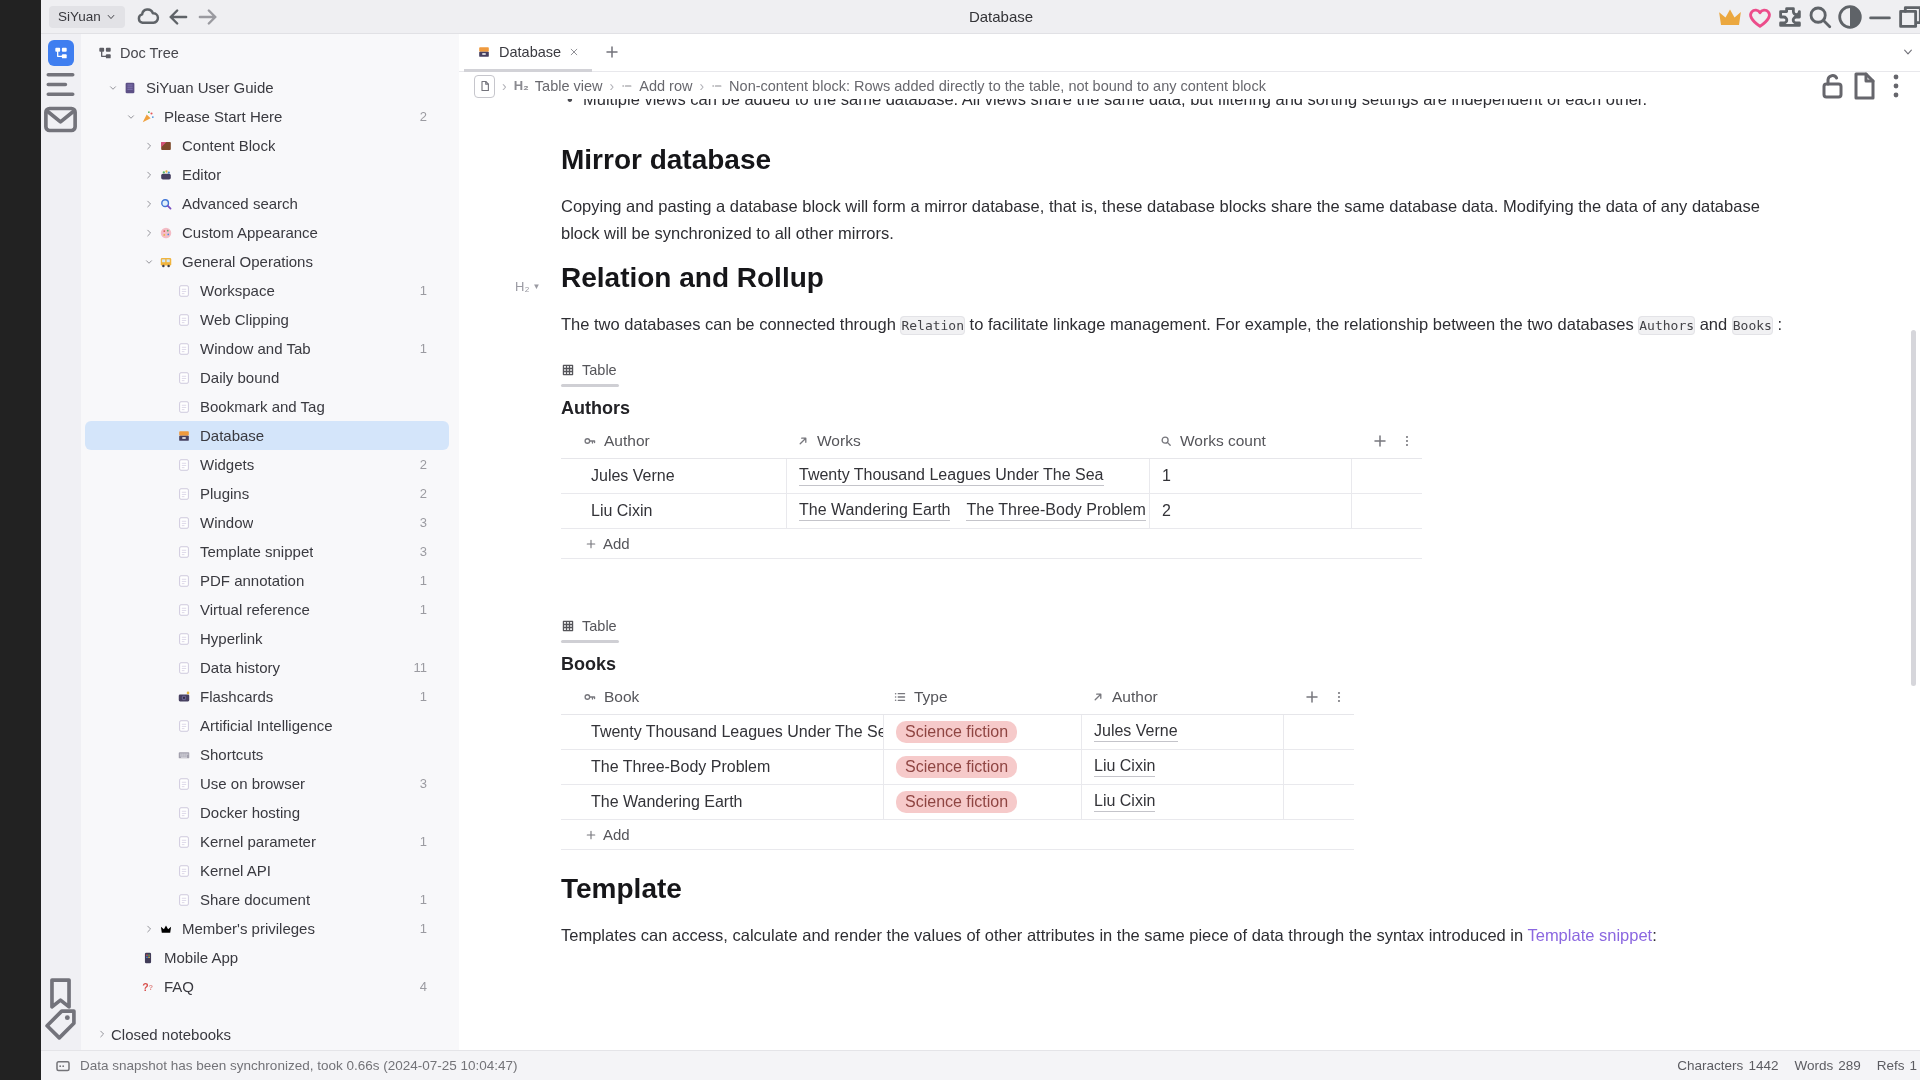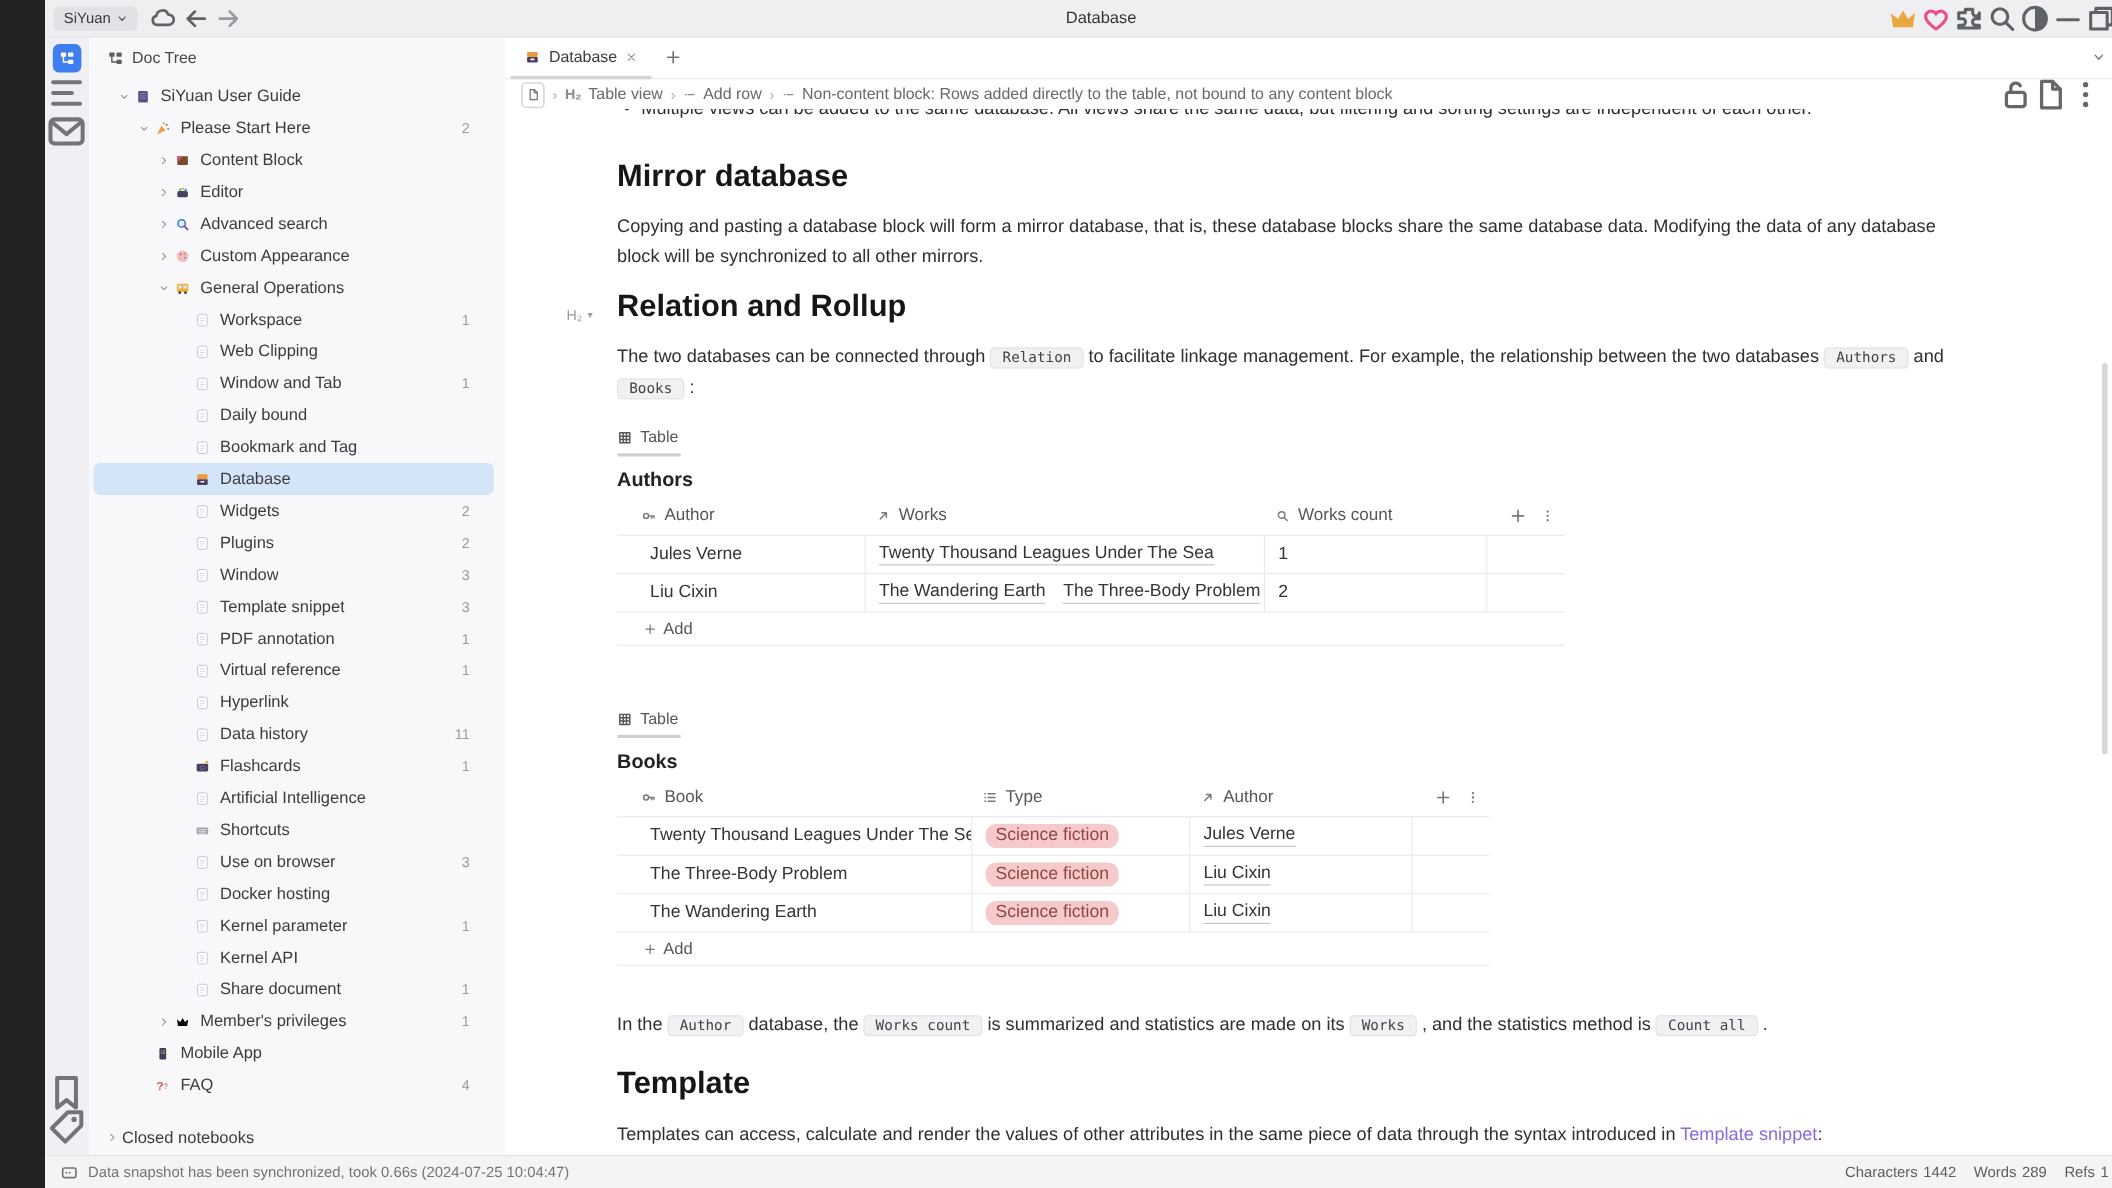--- a/index.html
+++ b/index.html
@@ -69,21 +69,21 @@
   
   .content{position:absolute;top:66px;left:0;right:0;bottom:0;overflow:hidden;}
   .doc{padding-left:102px;width:1236px;font-size:16.5px;color:#2e2e33;}
   .doc p{line-height:27px;margin:16px 0 0;}
   .doc h2{font-size:28px;line-height:34px;margin:30px 0 0;color:#161619;font-weight:700;position:relative;}
   h2.mt32{margin-top:32px}h2.mt14{margin-top:14px}h2.mt22{margin-top:22px}
   .bullet{list-style:none;position:relative;padding-left:22px;margin:0;line-height:24px;white-space:nowrap;}
   .bullet::before{content:"•";position:absolute;left:6px;color:#4a4a50;}
   .clip-top{margin-top:-12px;}
   .code{font-family:"DejaVu Sans Mono",monospace;font-size:13px;background:#f1f1f3;border:1px solid #e3e3e7;
-        border-radius:4px;padding:1px 10px;color:#424247;white-space:nowrap;}
+        border-radius:4px;padding:1px 0;color:#424247;white-space:nowrap;}
   .doclink{color:#8b67e0;}
   .h2-gutter{position:absolute;left:-46px;top:9px;font-size:13px;color:#9a9aa2;font-weight:normal;
              display:flex;align-items:center;gap:3px;}
   .h2-gutter .tri{font-size:8px;color:#9a9aa2;}
 
   
   .av{margin-top:20px;}
   .av.second{margin-top:56px;}
   .av-view{height:22px;display:flex;align-items:center;gap:7px;color:#55555a;font-size:14.5px;}
   .av-bar{width:58px;height:3px;background:#cfcfd4;margin-top:3px;border-radius:2px;}
@@ -903,21 +903,20 @@
             <div class="av-add" style="width: 793px;">
               <span class="ic ic12">
                 <svg viewBox="0 0 16 16" fill="none" xmlns="http://www.w3.org/2000/svg">
                   <path d="M8 3v10M3 8h10" stroke="currentColor" stroke-width="1.5" stroke-linecap="round" stroke-linejoin="round"></path>
                 </svg>
               </span>
               <span>Add</span>
             </div>
           </div>
 
-        <p id="summary-p" style="margin-top:40px"><span>In the </span><span class="code">Author</span><span> database, the </span><span class="code">Works count</span><span> is summarized and statistics are made on its </span><span class="code">Works</span><span> , and the statistics method is </span><span class="code">Count all</span><span> .</span></p>
 
         <h2 class="mt22">Template</h2>
         <p id="template-p"><span>Templates can access, calculate and render the values of other attributes in the same piece of data through the syntax introduced in </span><span class="doclink">Template snippet</span><span>:</span></p>
 
       </div>
     </div>
     <div class="scrollbar"></div>
   </div>
 
   <div class="dock-right">

